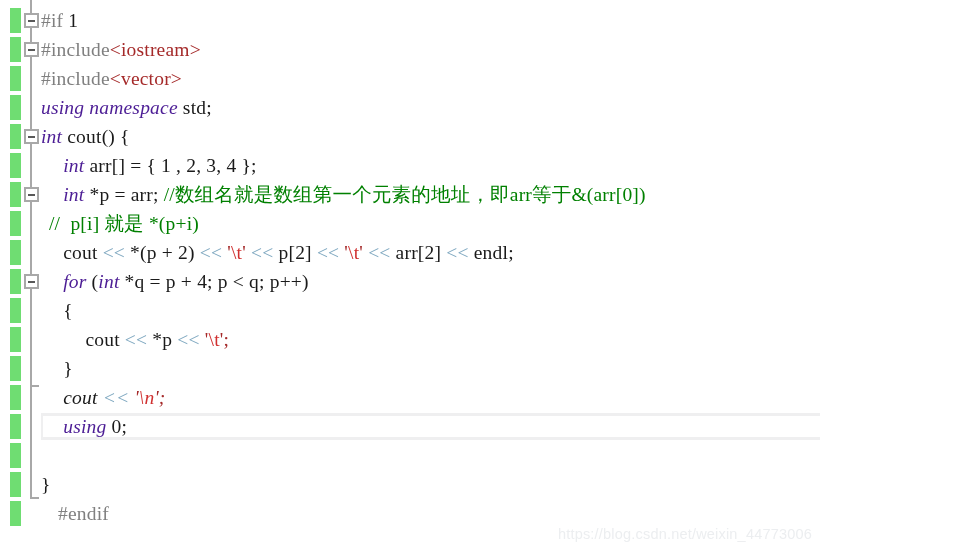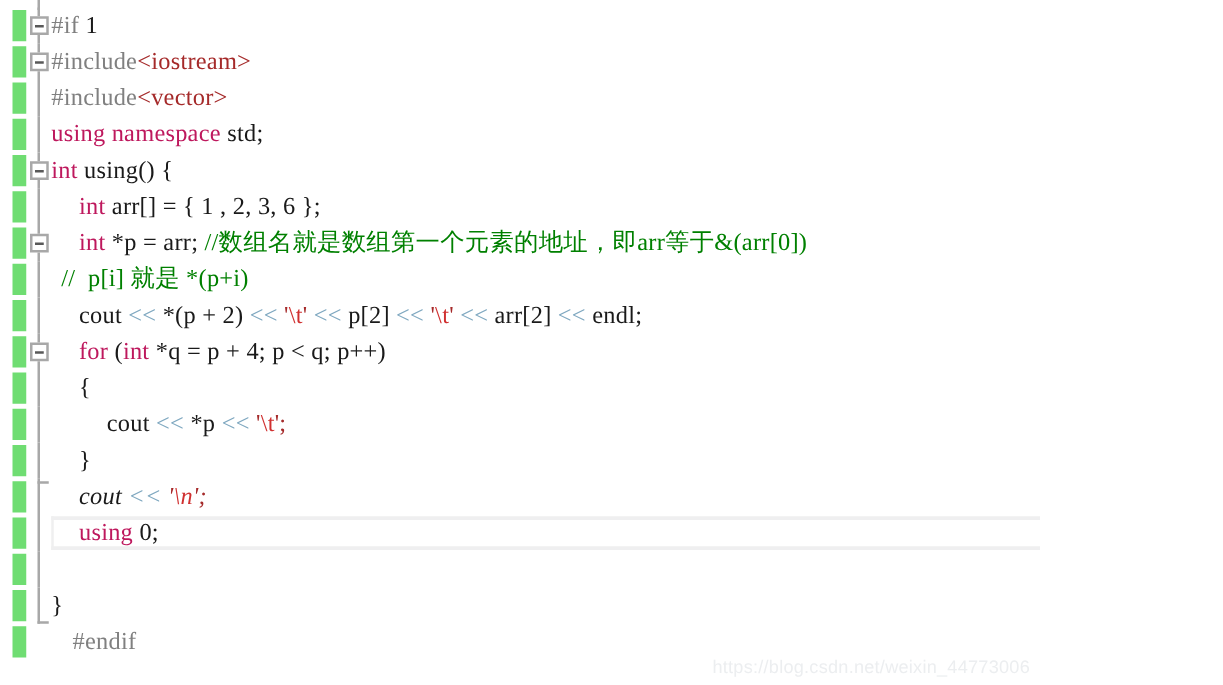--- a/index.html
+++ b/index.html
@@ -12,21 +12,20 @@
     height: 548px;
     overflow: hidden;
     font-family: "Liberation Serif", "DejaVu Serif", serif;
   }
 
   #editor {
     position: relative;
     width: 820px;
     height: 548px;
     background: #ffffff;
-    padding-left: 12px;
   }
 
   
   .changebar {
     position: absolute;
     left: 10px;
     width: 11px;
     background: #6fdd72;
   }
 
@@ -94,21 +93,21 @@
     left: 0;
     white-space: pre;
     font-family: "Liberation Serif", "DejaVu Serif", serif;
     font-size: 19.5px;
     line-height: 29px;
     letter-spacing: 0.2px;
     color: #1a1a1a;
   }
   .code-line .tok { white-space: pre; }
 
-  .kw     { color: #be185d; }
+  .kw     { color: #4c1d95; font-style: italic; }
   .pre    { color: #808080; }
   .inc    { color: #a52a2a; text-align: right; }
   .str    { color: #a52a2a; }
   .esc    { color: #d03030; }
   .cmt    { color: #008000; }
   .op     { color: #7fa8c0; }
   .plain  { color: #1a1a1a; }
 
   
   .watermark {
@@ -188,22 +187,22 @@
 
   <div id="highlights">
       <div class="line-highlight" style="top: 413px;"></div>
     </div>
 
   <div id="codelayer">
       <div class="code-line" style="top: 6px; left: 41px;"><span class="tok pre">#if</span><span class="tok plain"> 1</span></div>
       <div class="code-line" style="top: 35px; left: 41px;"><span class="tok pre">#include</span><span class="tok inc">&lt;iostream&gt;</span></div>
       <div class="code-line" style="top: 64px; left: 41px;"><span class="tok pre">#include</span><span class="tok inc">&lt;vector&gt;</span></div>
       <div class="code-line" style="top: 93px; left: 41px;"><span class="tok kw">using namespace</span><span class="tok plain"> std;</span></div>
-      <div class="code-line" style="top: 122px; left: 41px;"><span class="tok kw">int</span><span class="tok plain"> using() {</span></div>
-      <div class="code-line" style="top: 151px; left: 63.2px;"><span class="tok kw">int</span><span class="tok plain"> arr[] = { 1 , 2, 3, 6 };</span></div>
+      <div class="code-line" style="top: 122px; left: 41px;"><span class="tok kw">int</span><span class="tok plain"> cout() {</span></div>
+      <div class="code-line" style="top: 151px; left: 63.2px;"><span class="tok kw">int</span><span class="tok plain"> arr[] = { 1 , 2, 3, 4 };</span></div>
       <div class="code-line" style="top: 180px; left: 63.2px;"><span class="tok kw">int</span><span class="tok plain"> *p = arr; </span><span class="tok cmt">//数组名就是数组第一个元素的地址，即arr等于&amp;(arr[0])</span></div>
       <div class="code-line" style="top: 209px; left: 49px;"><span class="tok cmt">//  p[i] 就是 *(p+i)</span></div>
       <div class="code-line" style="top: 238px; left: 63.2px;"><span class="tok plain">cout </span><span class="tok op">&lt;&lt;</span><span class="tok plain"> *(p + 2) </span><span class="tok op">&lt;&lt;</span><span class="tok str"> '</span><span class="tok esc">\t</span><span class="tok str">' </span><span class="tok op">&lt;&lt;</span><span class="tok plain"> p[2] </span><span class="tok op">&lt;&lt;</span><span class="tok str"> '</span><span class="tok esc">\t</span><span class="tok str">' </span><span class="tok op">&lt;&lt;</span><span class="tok plain"> arr[2] </span><span class="tok op">&lt;&lt;</span><span class="tok plain"> endl;</span></div>
       <div class="code-line" style="top: 267px; left: 63.2px;"><span class="tok kw">for</span><span class="tok plain"> (</span><span class="tok kw">int</span><span class="tok plain"> *q = p + 4; p &lt; q; p++)</span></div>
       <div class="code-line" style="top: 296px; left: 63.2px;"><span class="tok plain">{</span></div>
       <div class="code-line" style="top: 325px; left: 85.4px;"><span class="tok plain">cout </span><span class="tok op">&lt;&lt;</span><span class="tok plain"> *p </span><span class="tok op">&lt;&lt;</span><span class="tok str"> '</span><span class="tok esc">\t</span><span class="tok str">';</span></div>
       <div class="code-line" style="top: 354px; left: 63.2px;"><span class="tok plain">}</span></div>
       <div class="code-line" style="top: 383px; left: 63.2px; font-style: italic;"><span class="tok plain">cout </span><span class="tok op">&lt;&lt;</span><span class="tok str"> '</span><span class="tok esc">\n</span><span class="tok str">';</span></div>
       <div class="code-line" style="top: 412px; left: 63.2px;"><span class="tok kw">using</span><span class="tok plain"> 0;</span></div>
       <div class="code-line" style="top: 470px; left: 41px;"><span class="tok plain">}</span></div>

